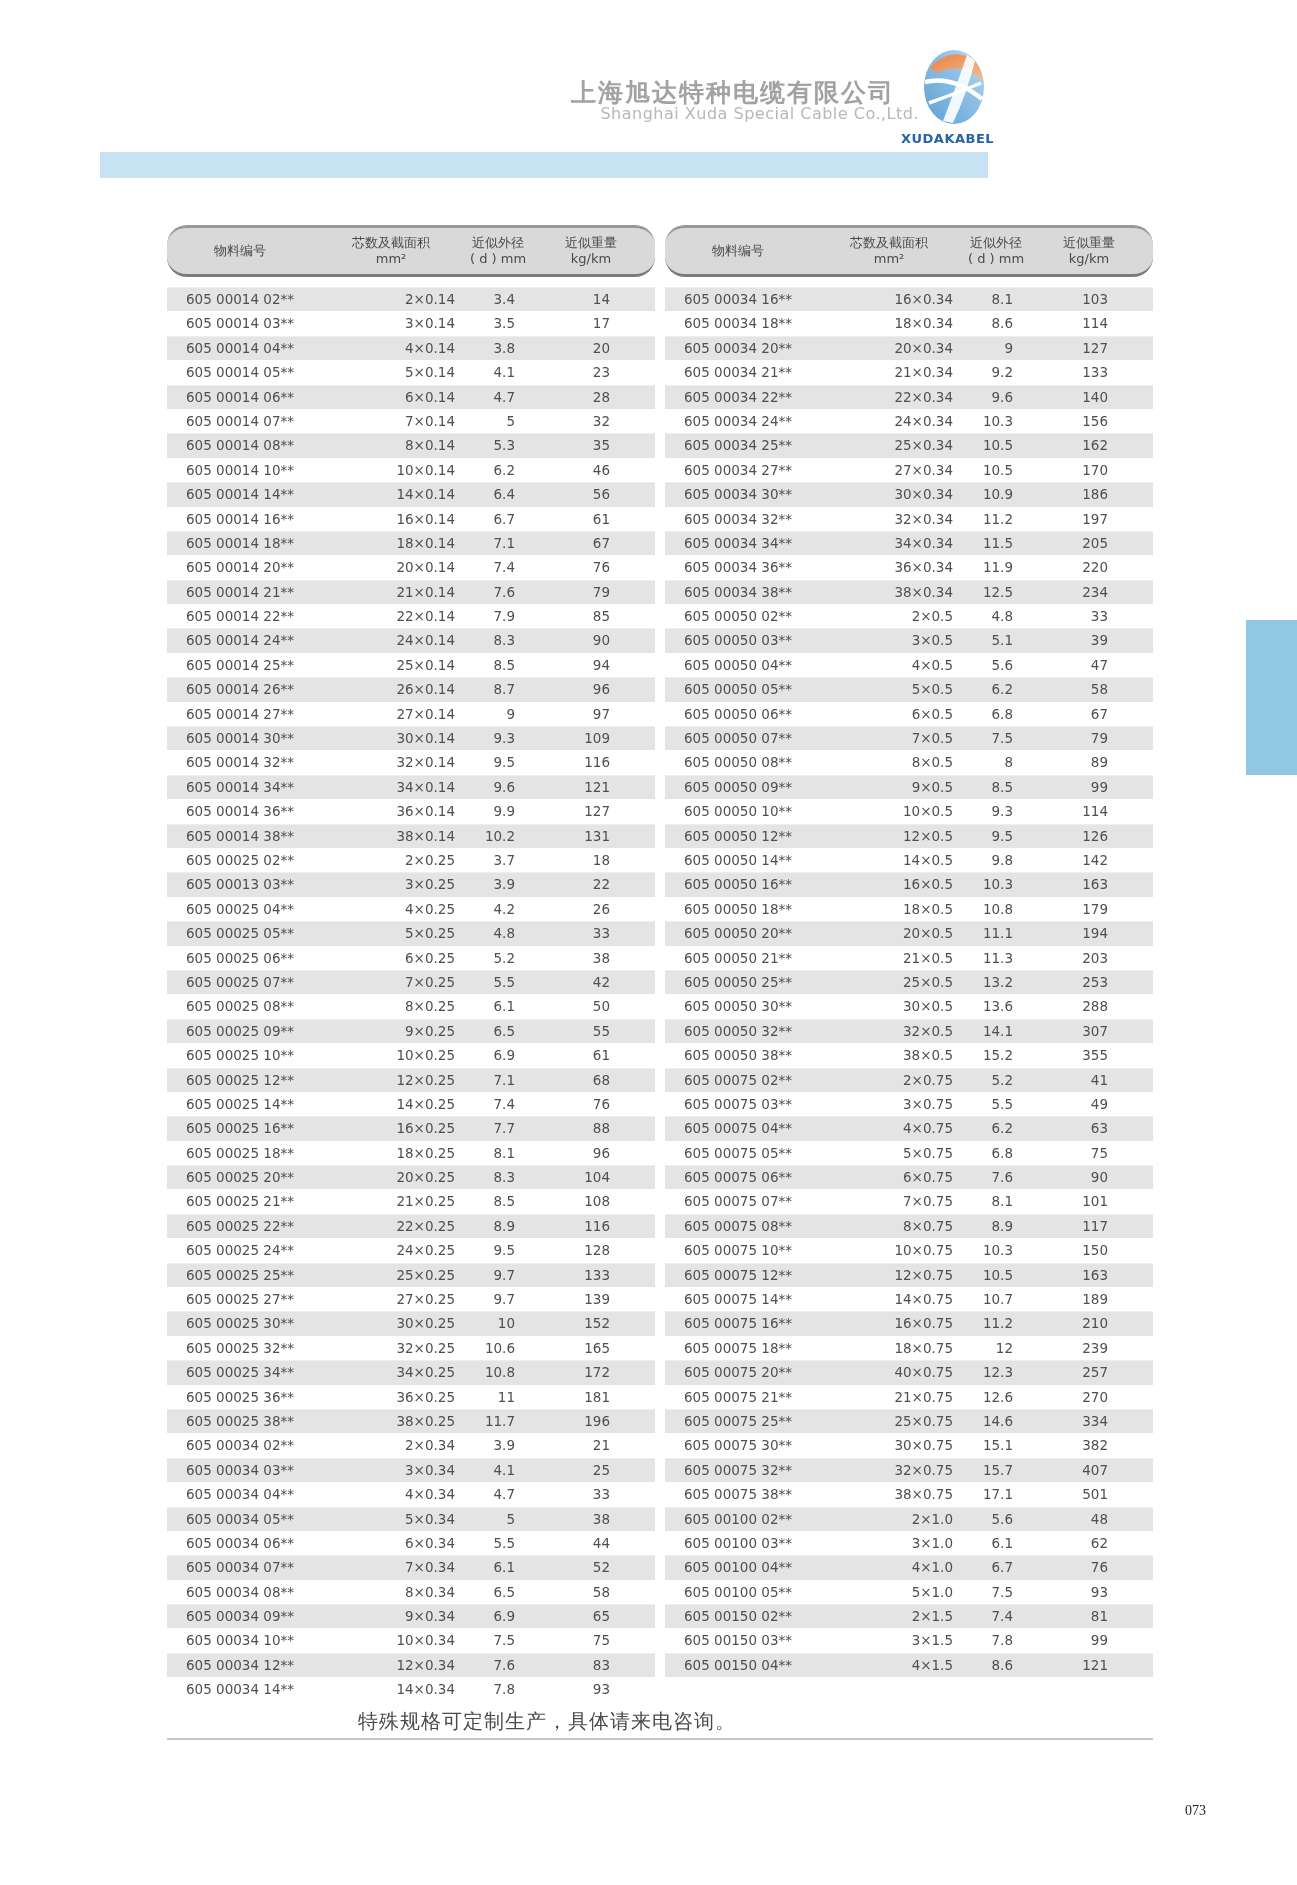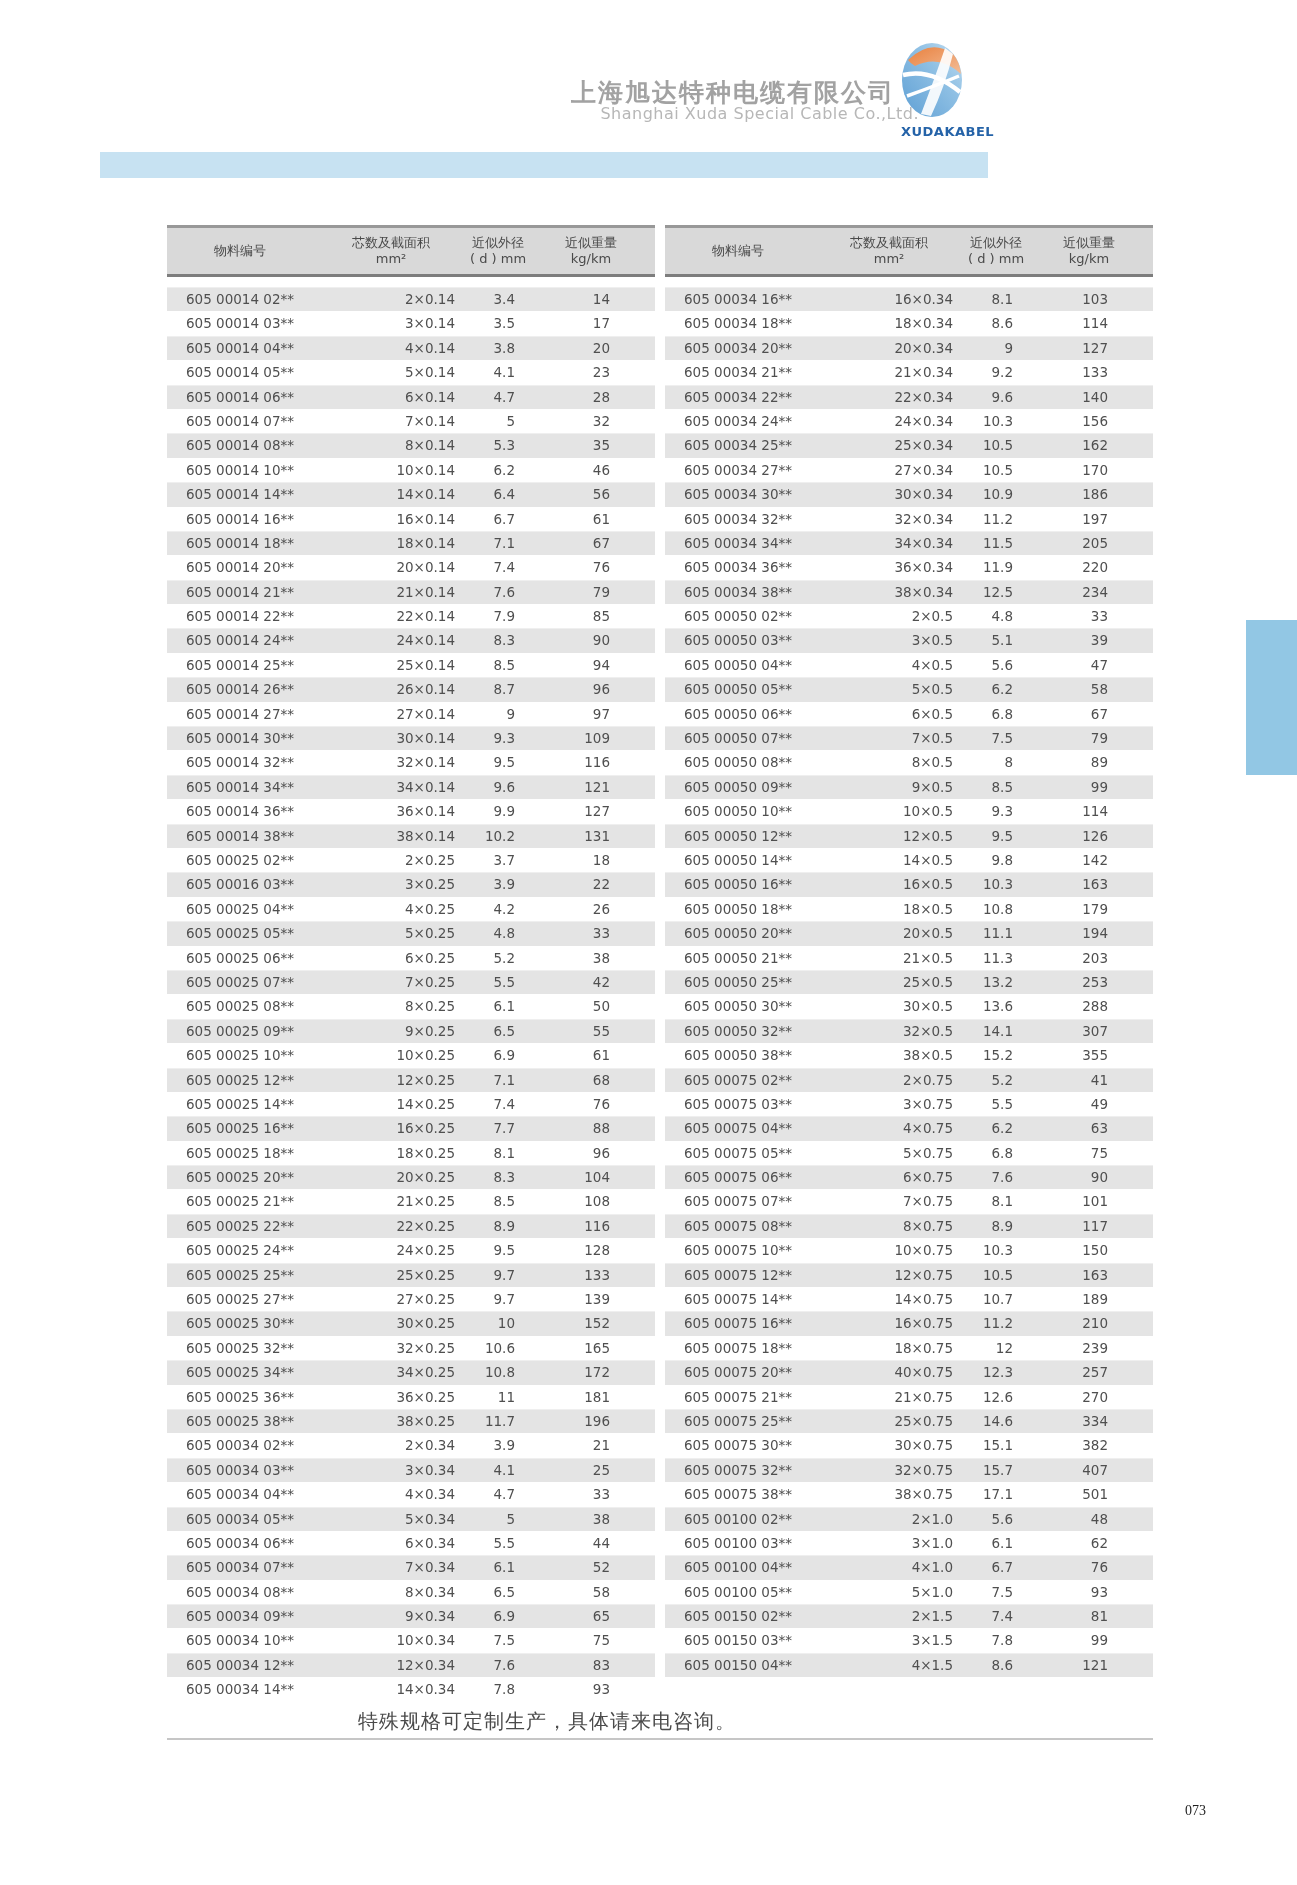--- a/index.html
+++ b/index.html
@@ -3,31 +3,31 @@
 <meta charset="utf-8">
 <style>
   html,body{margin:0;padding:0;background:#ffffff;}
   .page{position:relative;width:1297px;height:1885px;background:#ffffff;overflow:hidden;
         font-family:"DejaVu Sans","Liberation Sans",sans-serif;}
   
   .co-name-cn{position:absolute;left:520px;top:76px;width:375px;text-align:right;
       font-size:25px;font-weight:bold;color:#a2a2a2;letter-spacing:2px;}
   .co-name-en{position:absolute;left:544px;top:104px;width:375px;text-align:right;
       font-size:16px;color:#b7b7b7;letter-spacing:0.5px;}
-  .logo{position:absolute;left:901px;top:42px;width:84px;text-align:left;}
+  .logo{position:absolute;left:901px;top:49px;width:84px;text-align:right;}
   .logo-text{font-size:13px;font-weight:bold;color:#2563a8;letter-spacing:0.5px;margin-top:2px;}
   .band{position:absolute;left:100px;top:152px;width:888px;height:26px;background:#c7e2f2;}
   .side-tab{position:absolute;left:1246px;top:620px;width:51px;height:155px;background:#92c7e4;}
   
   .cable-table{position:absolute;top:225px;width:488px;}
   .tbl-left{left:167px;}
   .tbl-right{left:665px;}
   .tbl-head{display:grid;grid-template-columns:146px 156px 58px 128px;
       background:#d9d9d9;border-top:3px solid #989898;border-bottom:3px solid #7d7d7d;
-      height:46px;align-items:center;}
+      height:46px;align-items:center;border-radius:20px;}
   .hcell{text-align:center;font-size:13px;color:#4a4a4a;line-height:1.25;white-space:nowrap;}
   .tbl-body{margin-top:10px;}
   .row{display:grid;grid-template-columns:146px 156px 58px 128px;height:24.4px;
       line-height:24.4px;font-size:13.5px;color:#4f4f4f;}
   .row:nth-child(odd){background:#e4e4e4;box-shadow:inset 0 1px 0 #efefef;}
   .c-mat{text-align:center;white-space:nowrap;}
   .c-core{text-align:right;padding-right:14px;white-space:nowrap;}
   .c-dia{text-align:right;padding-right:12px;white-space:nowrap;}
   .c-wt{text-align:right;padding-right:45px;white-space:nowrap;}
   
@@ -229,21 +229,21 @@
           <span class="c-dia">10.2</span>
           <span class="c-wt">131</span>
         </div>
         <div class="row">
           <span class="c-mat">605 00025 02**</span>
           <span class="c-core">2×0.25</span>
           <span class="c-dia">3.7</span>
           <span class="c-wt">18</span>
         </div>
         <div class="row">
-          <span class="c-mat">605 00016 03**</span>
+          <span class="c-mat">605 00013 03**</span>
           <span class="c-core">3×0.25</span>
           <span class="c-dia">3.9</span>
           <span class="c-wt">22</span>
         </div>
         <div class="row">
           <span class="c-mat">605 00025 04**</span>
           <span class="c-core">4×0.25</span>
           <span class="c-dia">4.2</span>
           <span class="c-wt">26</span>
         </div>

